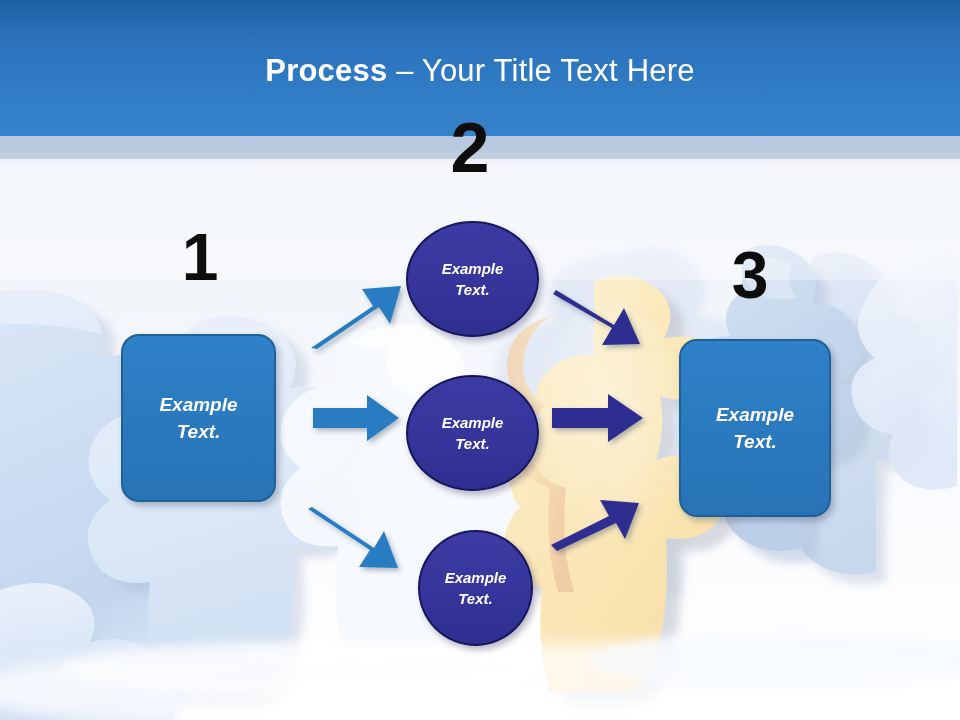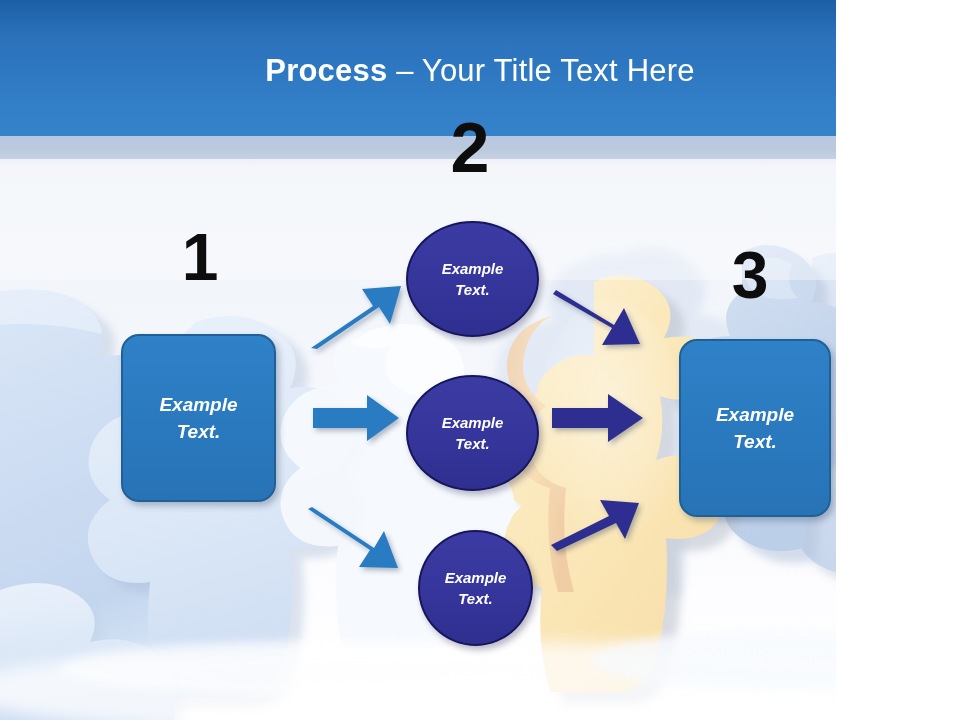--- a/index.html
+++ b/index.html
@@ -7,21 +7,21 @@
     margin: 0;
     padding: 0;
     background: #ffffff;
   }
   body {
     font-family: "Liberation Sans", sans-serif;
   }
 
   #slide {
     position: relative;
-    width: 836px;
+    width: 960px;
     height: 720px;
     overflow: hidden;
     background: #ffffff;
   }
 
   
   .bg-svg {
     position: absolute;
     left: 0; top: 0;
     width: 960px;

